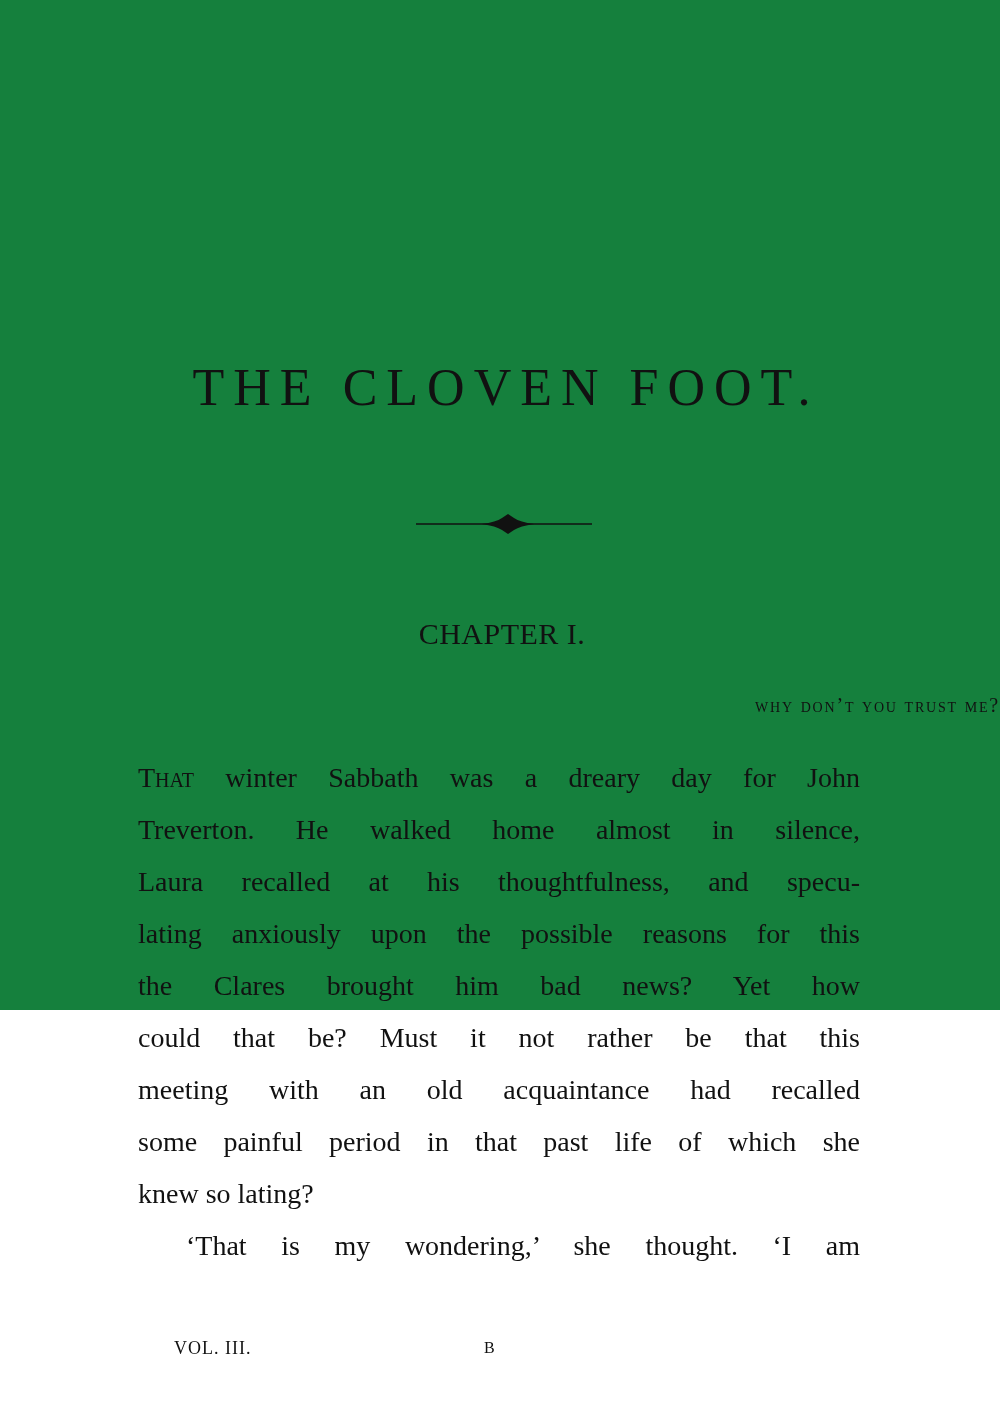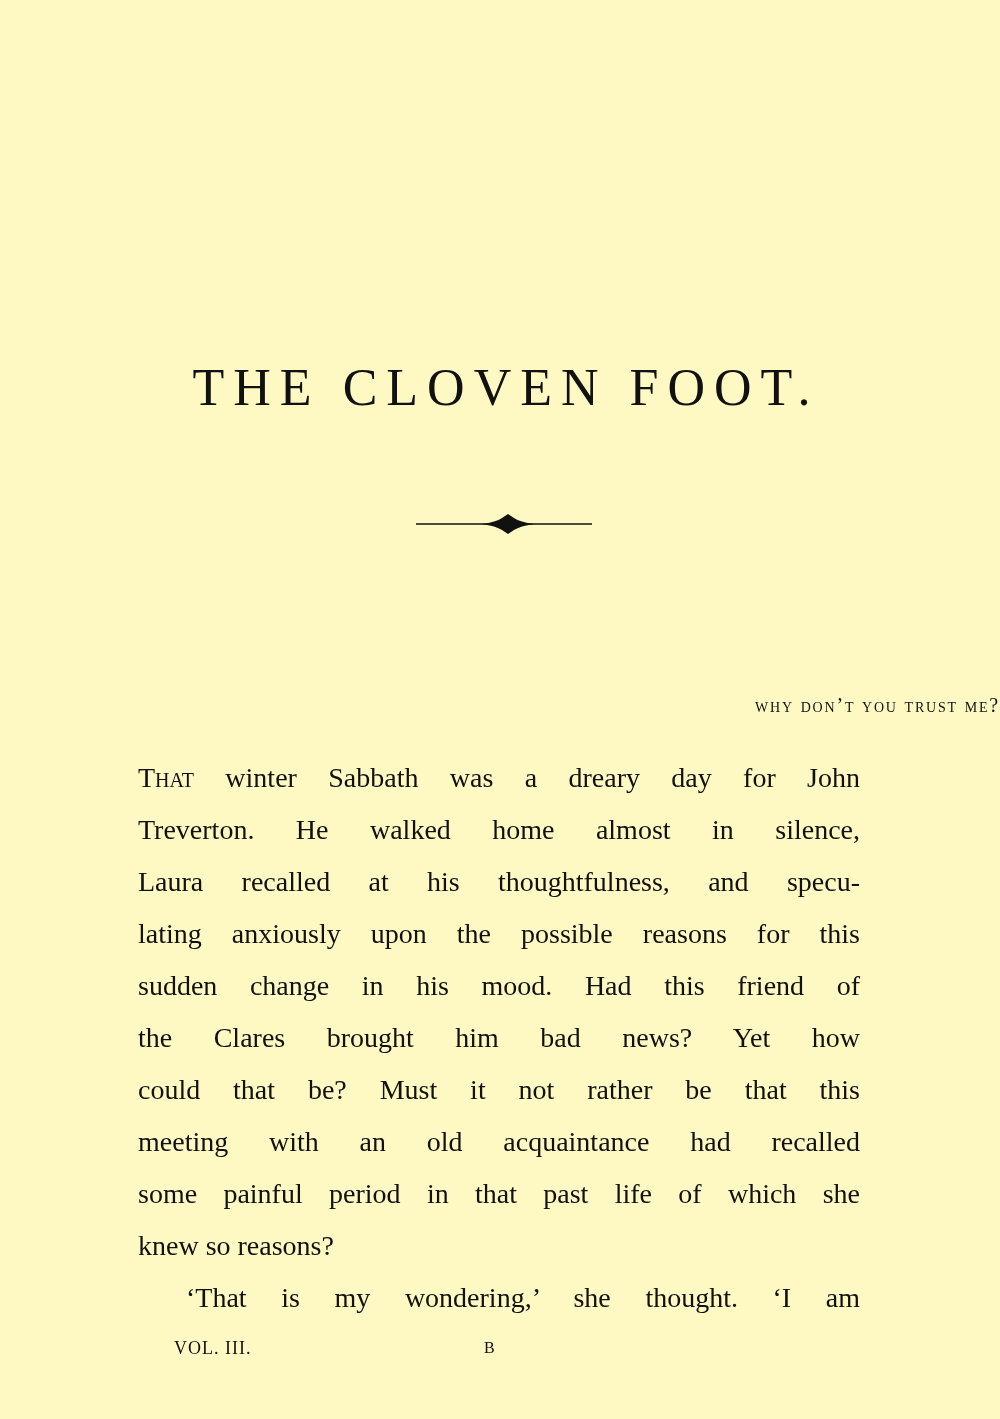--- a/index.html
+++ b/index.html
@@ -11,22 +11,22 @@
       width: 1000px;
       height: 1419px;
       position: relative;
       overflow: hidden;
       font-family: "DejaVu Serif", "Liberation Serif", serif;
       color: #111111;
     }
     .page {
       position: absolute;
       left: 0; top: 0;
-      width: 1000px; height: 1419px;
-      background: #fef9c3;
+      width: 1000px; height: 1010px;
+      background: #15803d;
     }
     .book-title {
       position: absolute;
       top: 356px;
       left: 0;
       width: 1000px;
       text-align: center;
       font-family: "Liberation Serif", "DejaVu Serif", serif;
       font-size: 52px;
       letter-spacing: 9px;
@@ -125,34 +125,34 @@
 
 <div class="page">
 
   <div class="book-title">THE CLOVEN FOOT.</div>
 
   <svg class="ornament" viewBox="0 0 176 20" xmlns="http://www.w3.org/2000/svg">
     <line x1="0" y1="10" x2="176" y2="10" stroke="#111" stroke-width="1.6"></line>
     <path d="M66 10 Q80 8 86 4 L92 0 L98 4 Q104 8 118 10 Q104 12 98 16 L92 20 L86 16 Q80 12 66 10 Z" fill="#111"></path>
   </svg>
 
+  <div class="chapter-heading">CHAPTER I.</div>
 
   <div class="chapter-subtitle">WHY DON’T YOU TRUST ME?</div>
 
   <div class="body-text">
     <span class="line"><span class="smallcaps">That</span><span> winter Sabbath was a dreary day for John</span></span>
     <span class="line">Treverton.  He walked home almost in silence,</span>
     <span class="line">Laura recalled at his thoughtfulness, and specu-</span>
     <span class="line">lating anxiously upon the possible reasons for this</span>
-    <span class="line">sudden change in his mood.  Had this friend of</span>
     <span class="line">the Clares brought him bad news?  Yet how</span>
     <span class="line">could that be?  Must it not rather be that this</span>
     <span class="line">meeting with an old acquaintance had recalled</span>
     <span class="line">some painful period in that past life of which she</span>
-    <span class="line last">knew so reasons?</span>
+    <span class="line last">knew so lating?</span>
     <span class="line indent">‘That is my wondering,’ she thought.  ‘I am</span>
   </div>
 
   <div class="footer">
     <span class="vol">VOL. III.</span>
     <span class="sig">B</span>
   </div>
 
 </div>
 

